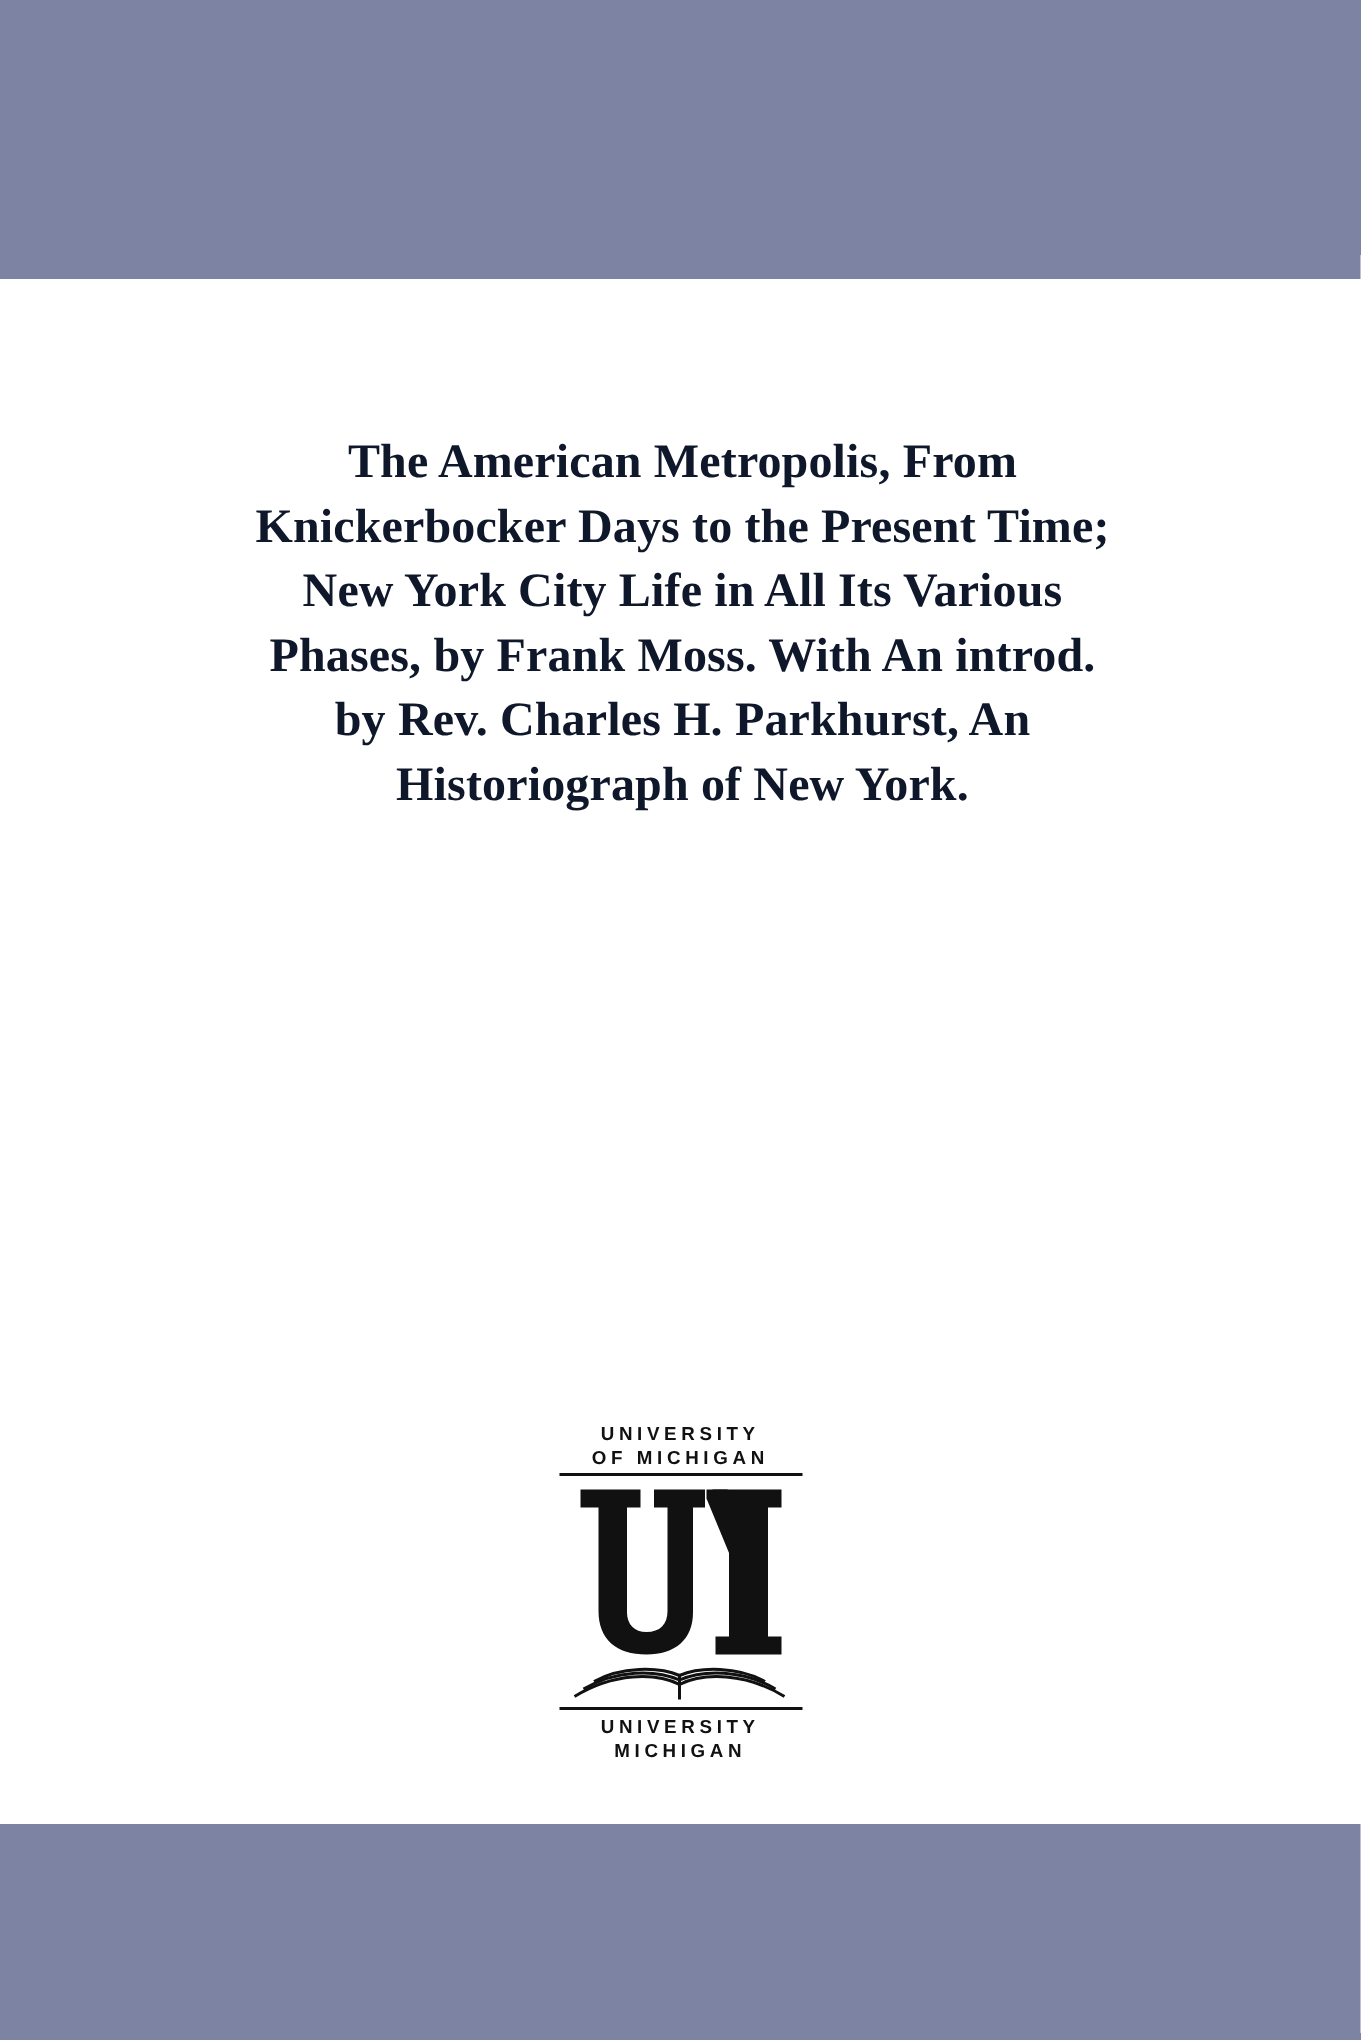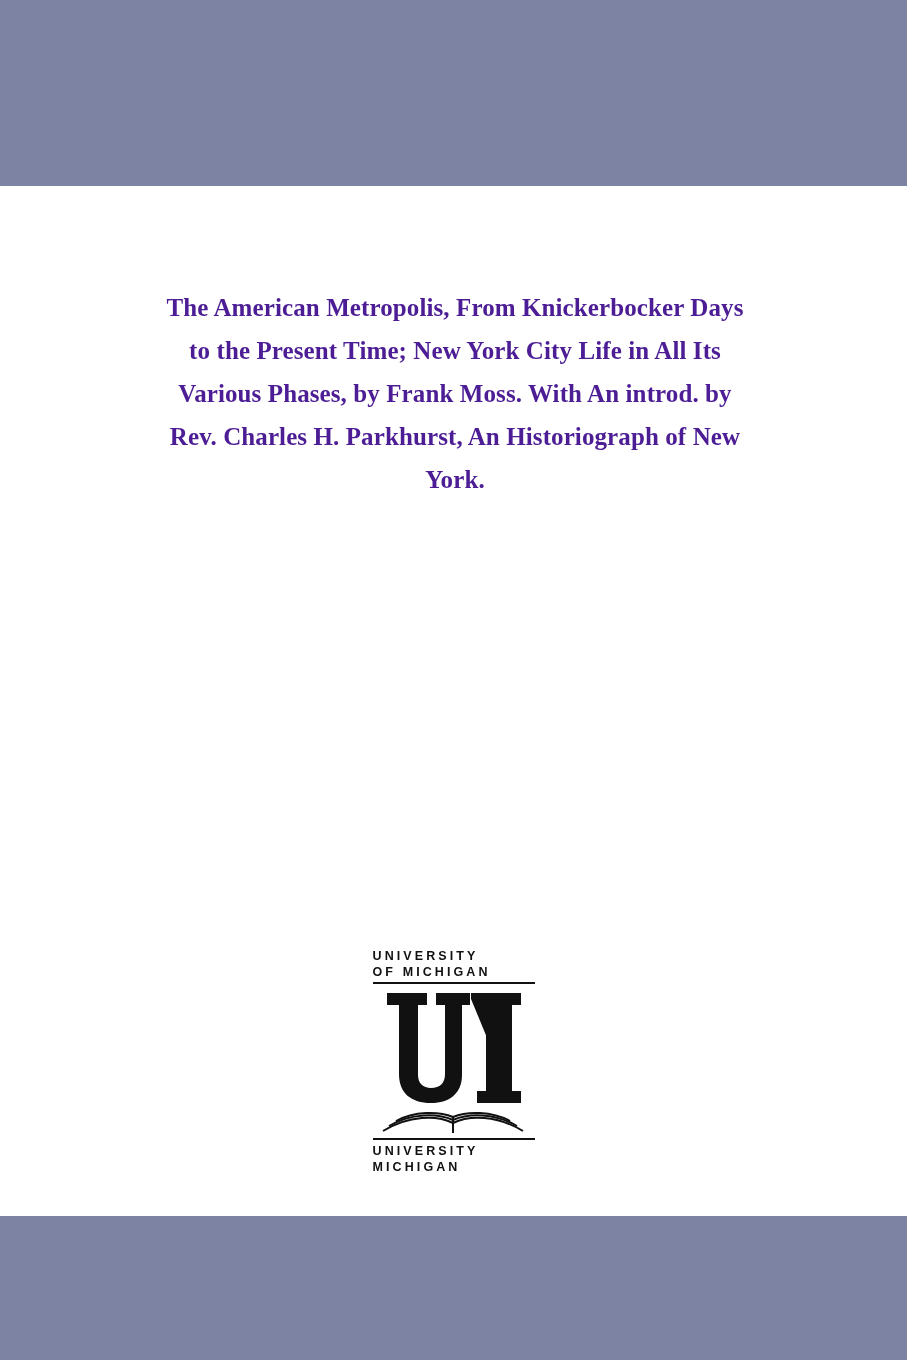--- a/index.html
+++ b/index.html
@@ -45,38 +45,39 @@
   .title-block {
     position: absolute;
     top: 100px;
     left: 160px;
     width: 590px;
     text-align: center;
   }
   .title-text {
     font-family: "Liberation Serif", serif;
     font-weight: bold;
-    font-size: 25px;
+    font-size: 32px;
     line-height: 43px;
-    color: #4c1d95;
+    color: #0f172a;
     letter-spacing: 0.1px;
   }
   .logo-wrap {
     position: absolute;
     top: 762px;
     left: 0;
     width: 907px;
     display: flex;
     justify-content: center;
   }
   .logo {
     width: 162px;
     color: #111111;
   }
   .logo-line {
+    text-align: center;
     font-family: "Liberation Sans", sans-serif;
     font-weight: bold;
     font-size: 12.5px;
     letter-spacing: 3.1px;
     line-height: 16px;
     color: #111111;
   }
   .rule {
     height: 2px;
     background: #111111;

